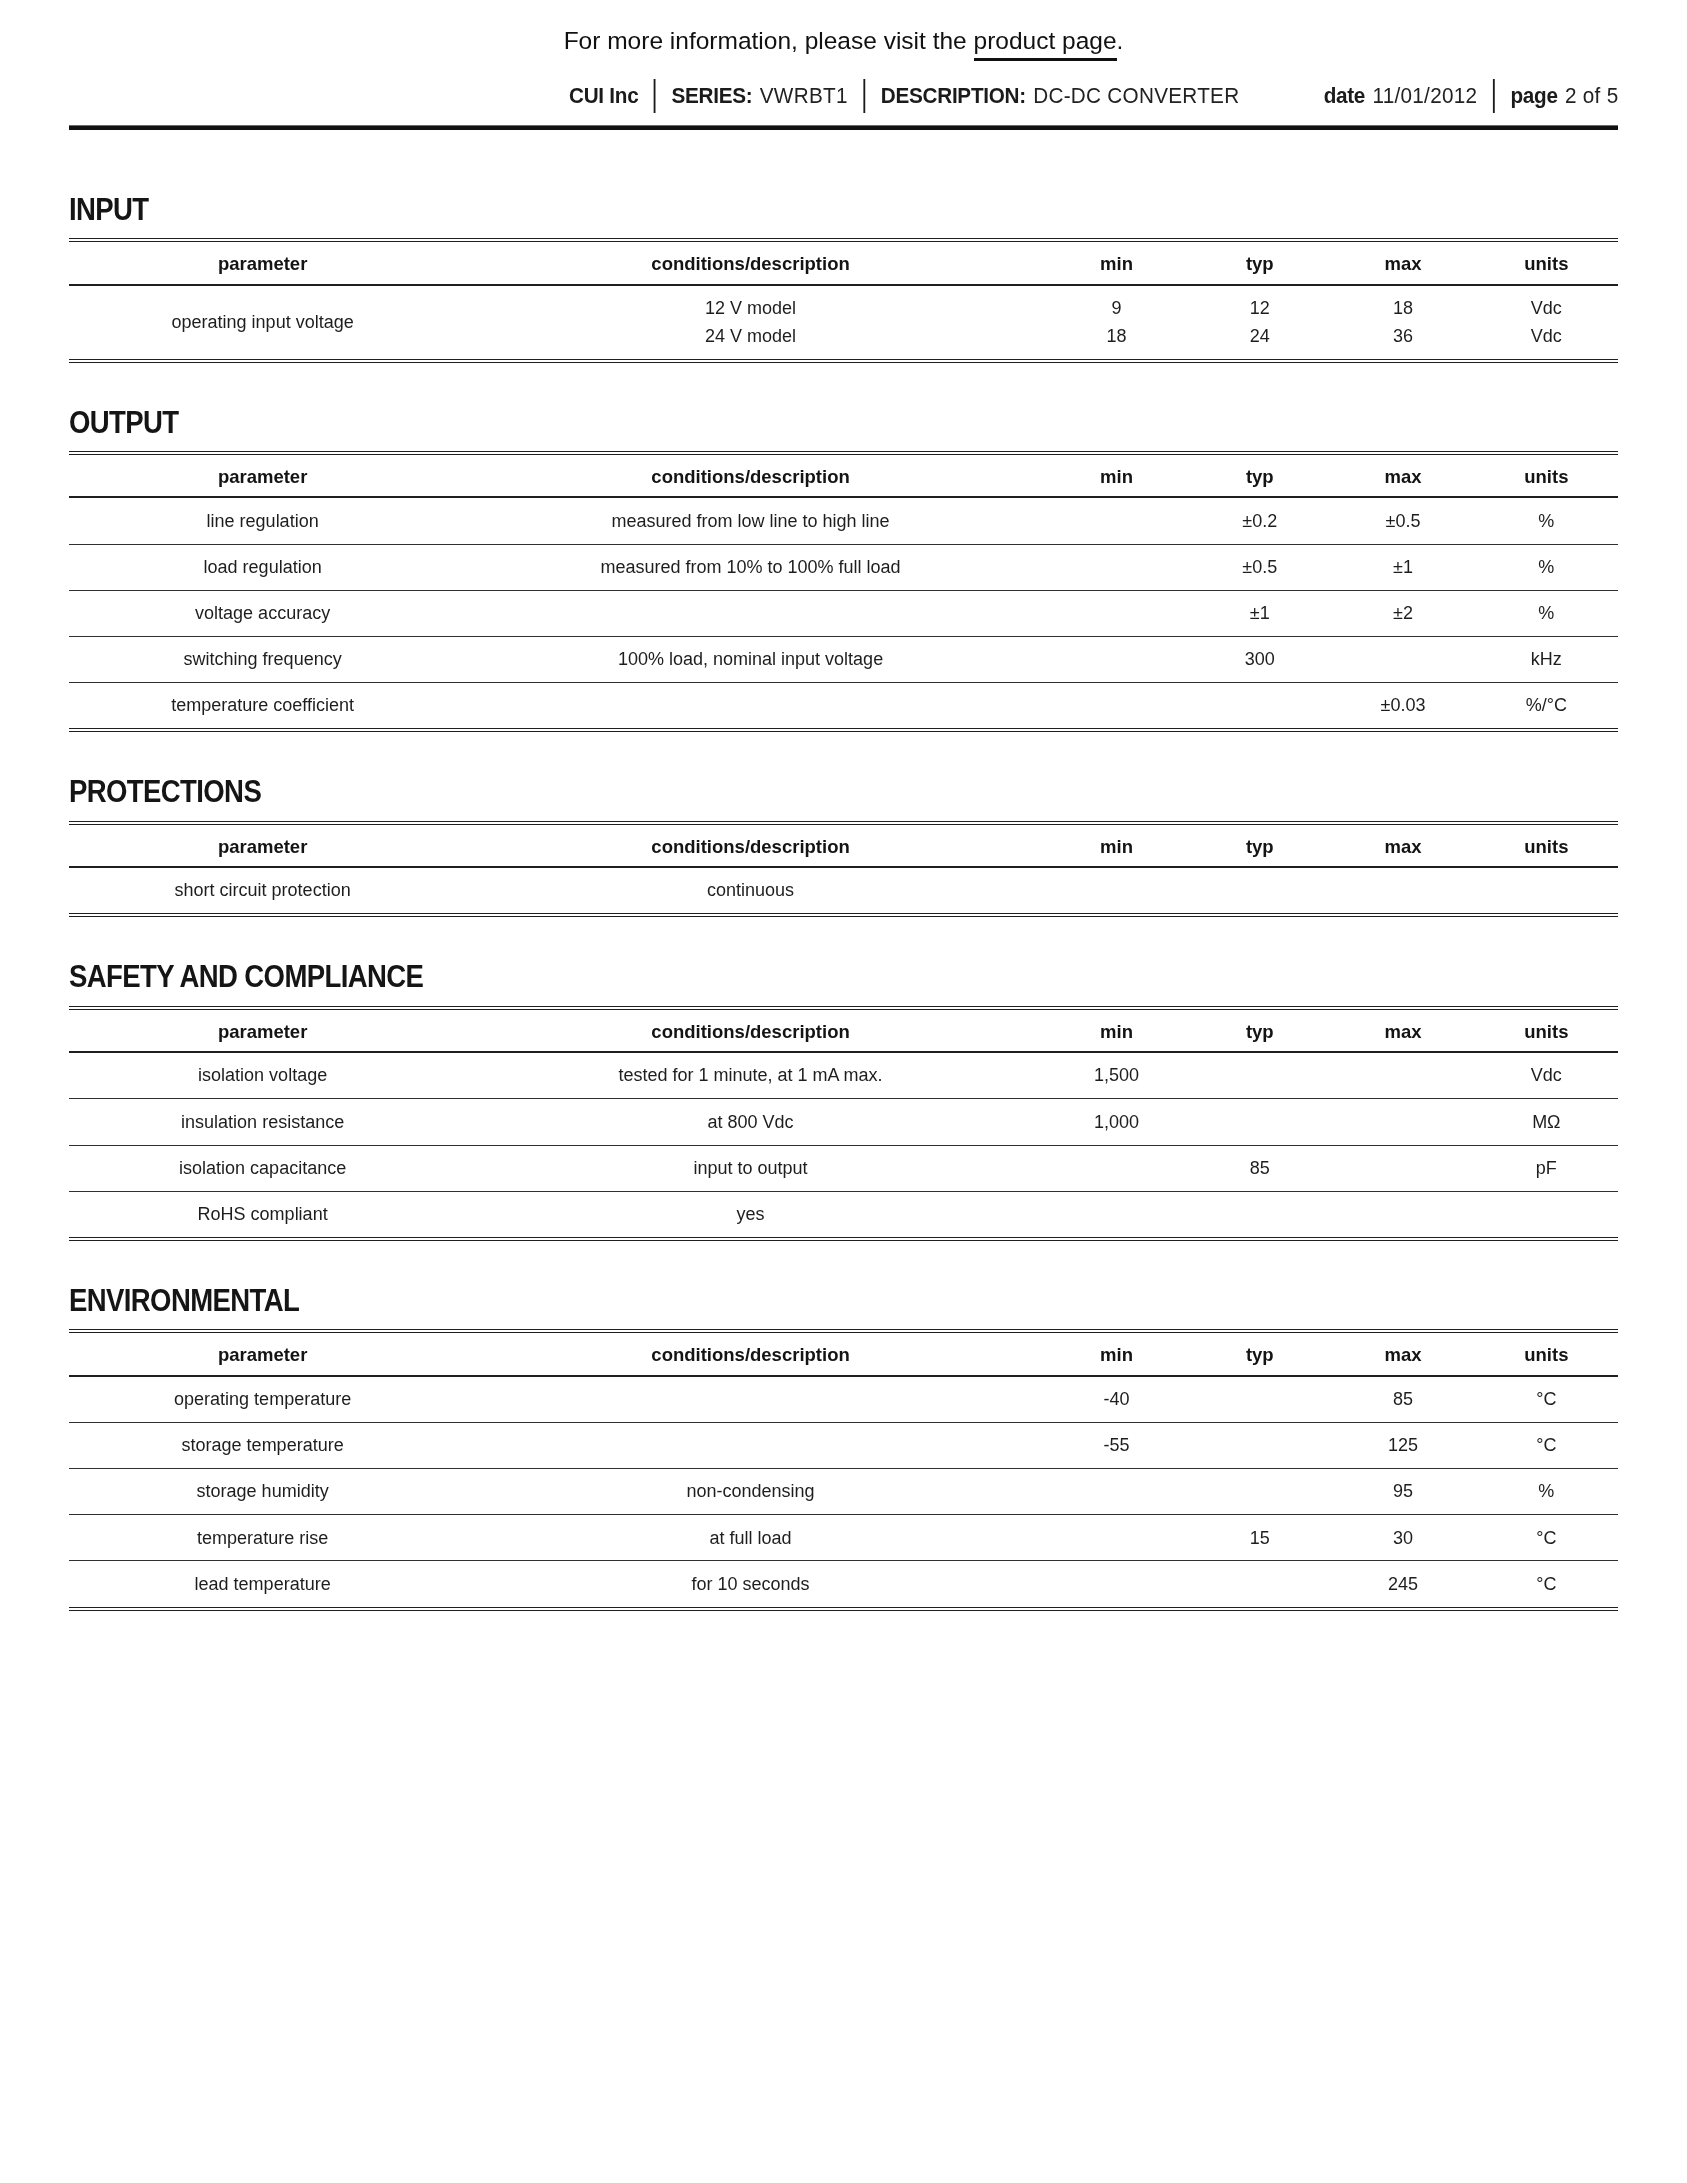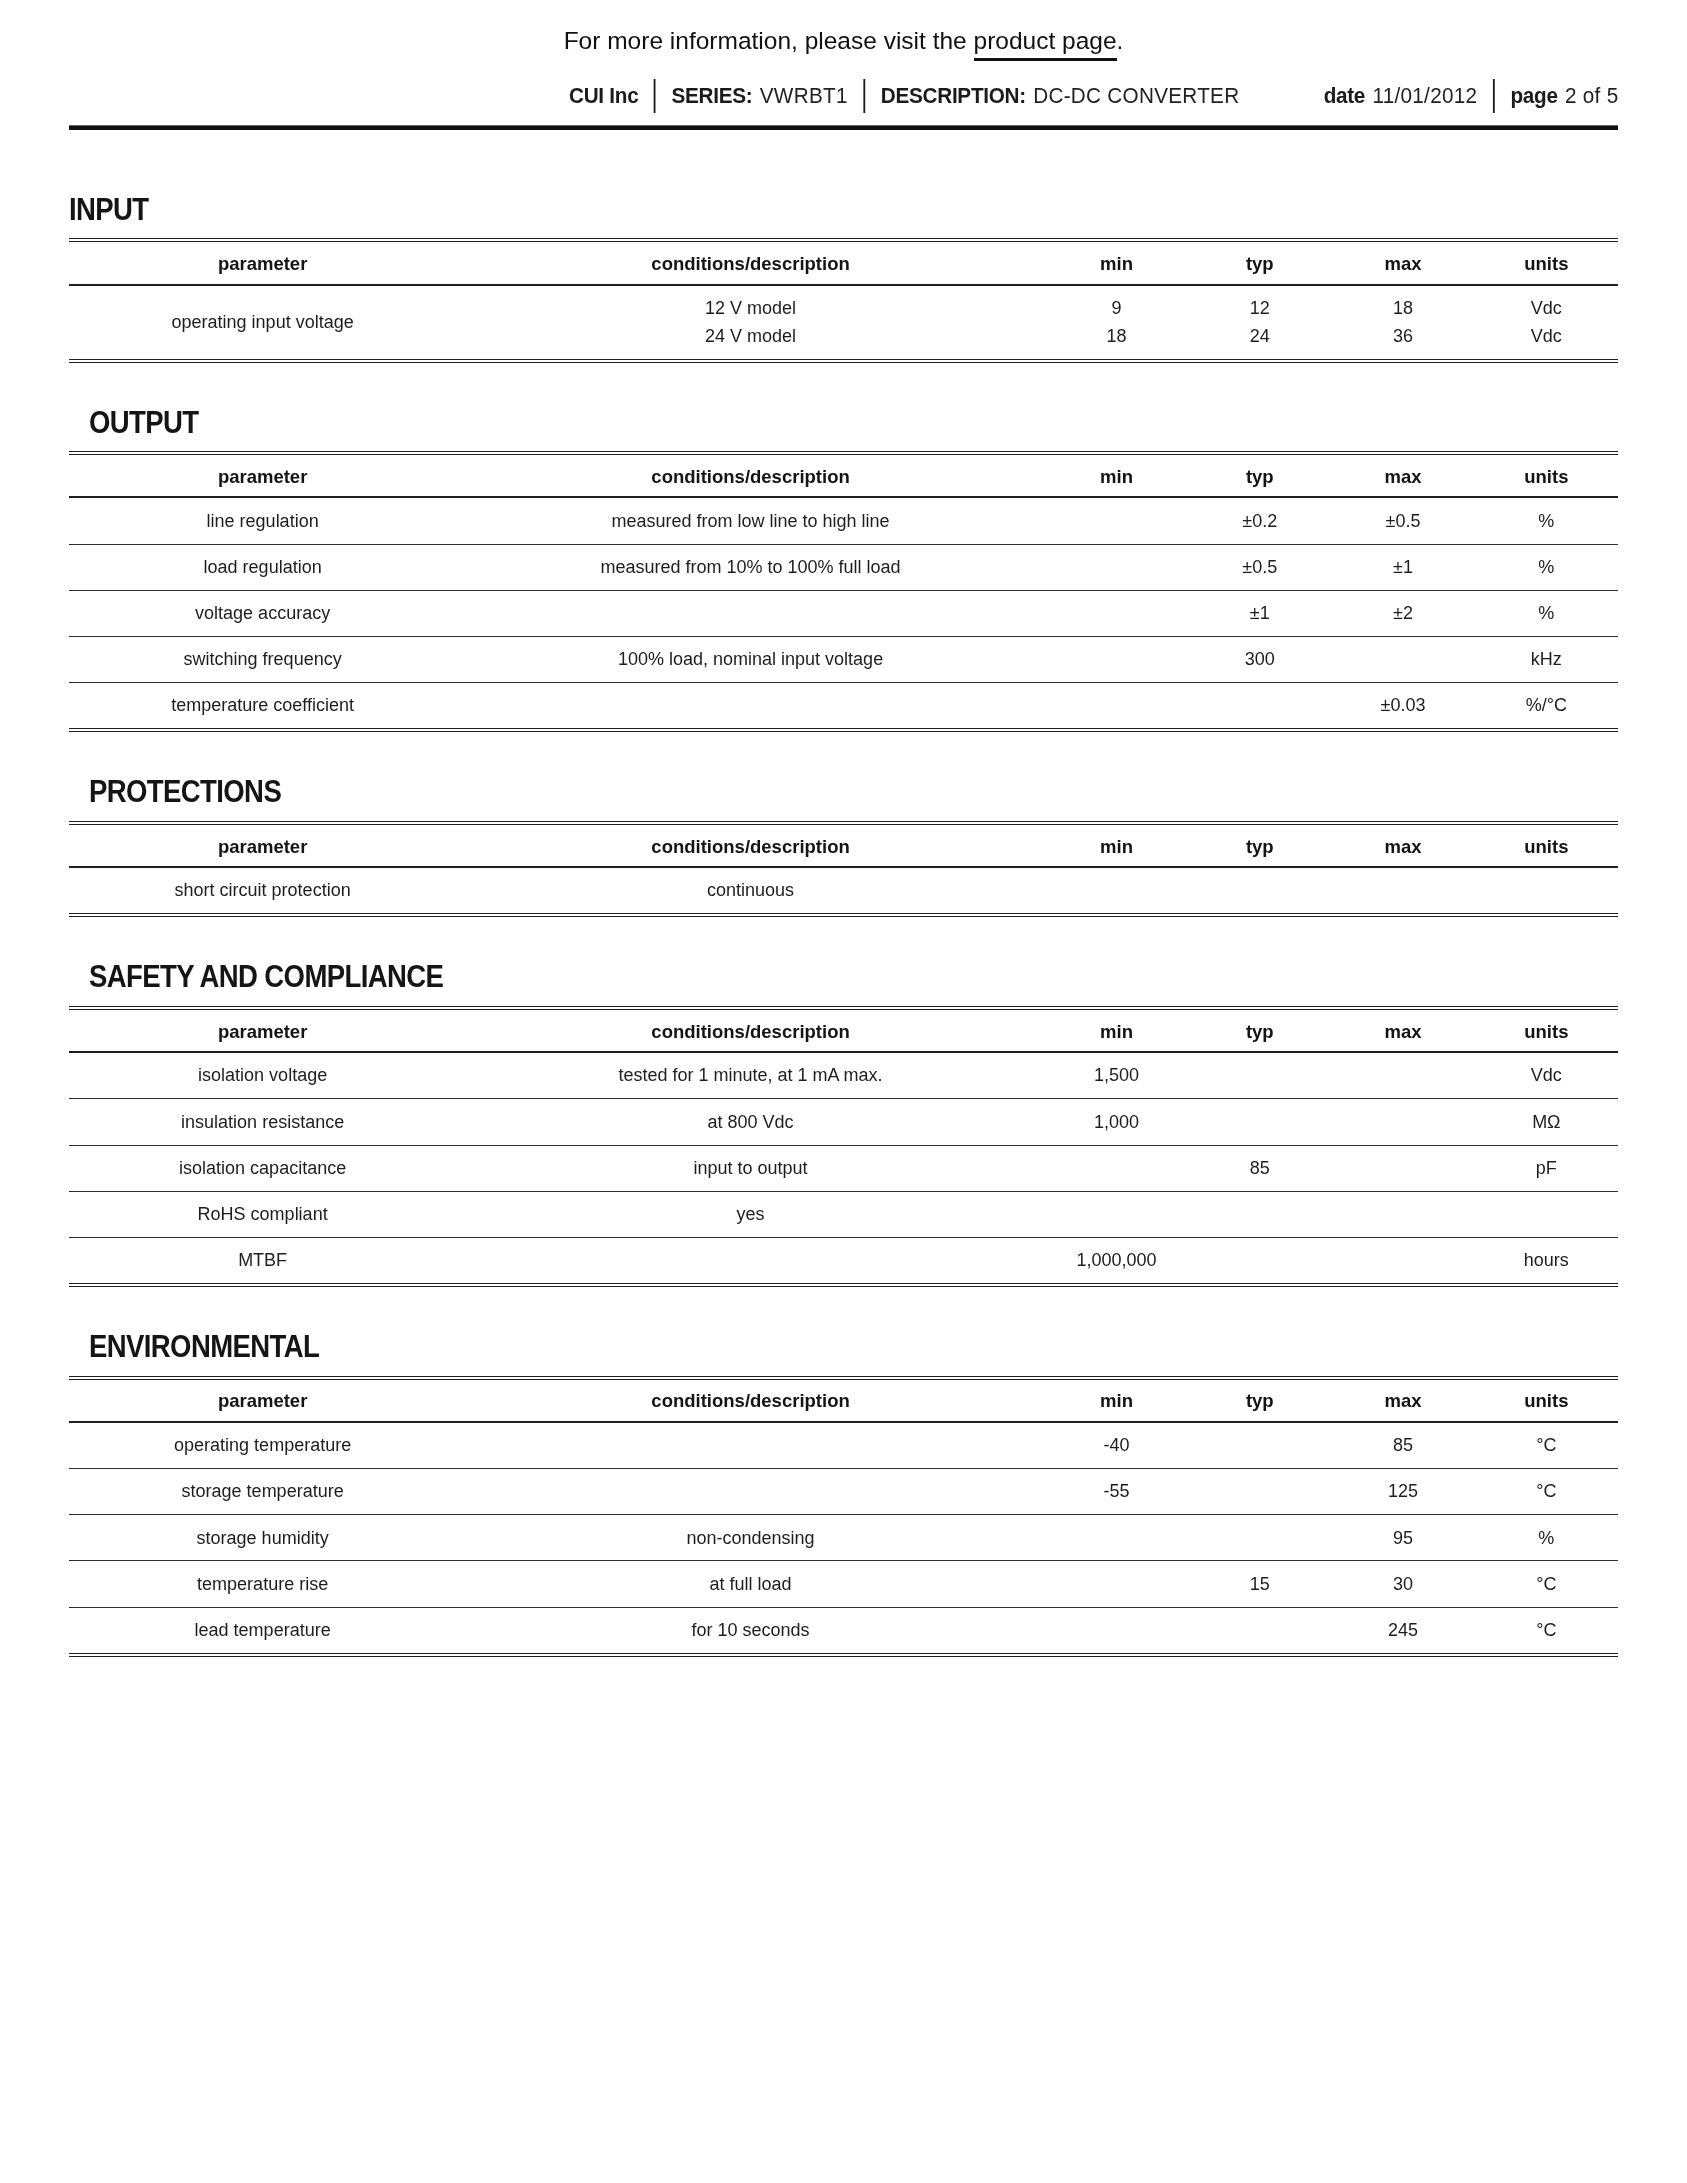--- a/index.html
+++ b/index.html
@@ -62,21 +62,21 @@
     font-size: 32px;
     font-weight: 700;
     letter-spacing: -0.7px;
     color: #151515;
   }
   .section-title > span {
     display: inline-block;
     transform: scaleX(0.86);
     transform-origin: left center;
   }
-  .section-title.tight { margin-top: 41px; margin-left: 20px; }
+  .section-title.tight { margin-top: 41px; }
   table.spec {
     width: 100%;
     border-collapse: collapse;
     border-top: 4.6px double #1f1f1f;
     border-bottom: 4.6px double #1f1f1f;
     font-size: 18px;
     color: #1e1e1e;
   }
   table.spec th {
     font-size: 18.5px;
@@ -324,28 +324,20 @@
           <td class="c-num">pF</td>
         </tr>
         <tr>
           <td class="c-left">RoHS compliant</td>
           <td class="c-left">yes</td>
           <td class="c-num"></td>
           <td class="c-num"></td>
           <td class="c-num"></td>
           <td class="c-num"></td>
         </tr>
-        <tr>
-          <td class="c-left">MTBF</td>
-          <td class="c-left"></td>
-          <td class="c-num">1,000,000</td>
-          <td class="c-num"></td>
-          <td class="c-num"></td>
-          <td class="c-num">hours</td>
-        </tr>
       </tbody>
     </table>
 
     <div class="section-title tight"><span>ENVIRONMENTAL</span></div>
     <table class="spec">
       <colgroup>
           <col class="w-param">
           <col class="w-cond">
           <col class="w-num">
           <col class="w-num">

